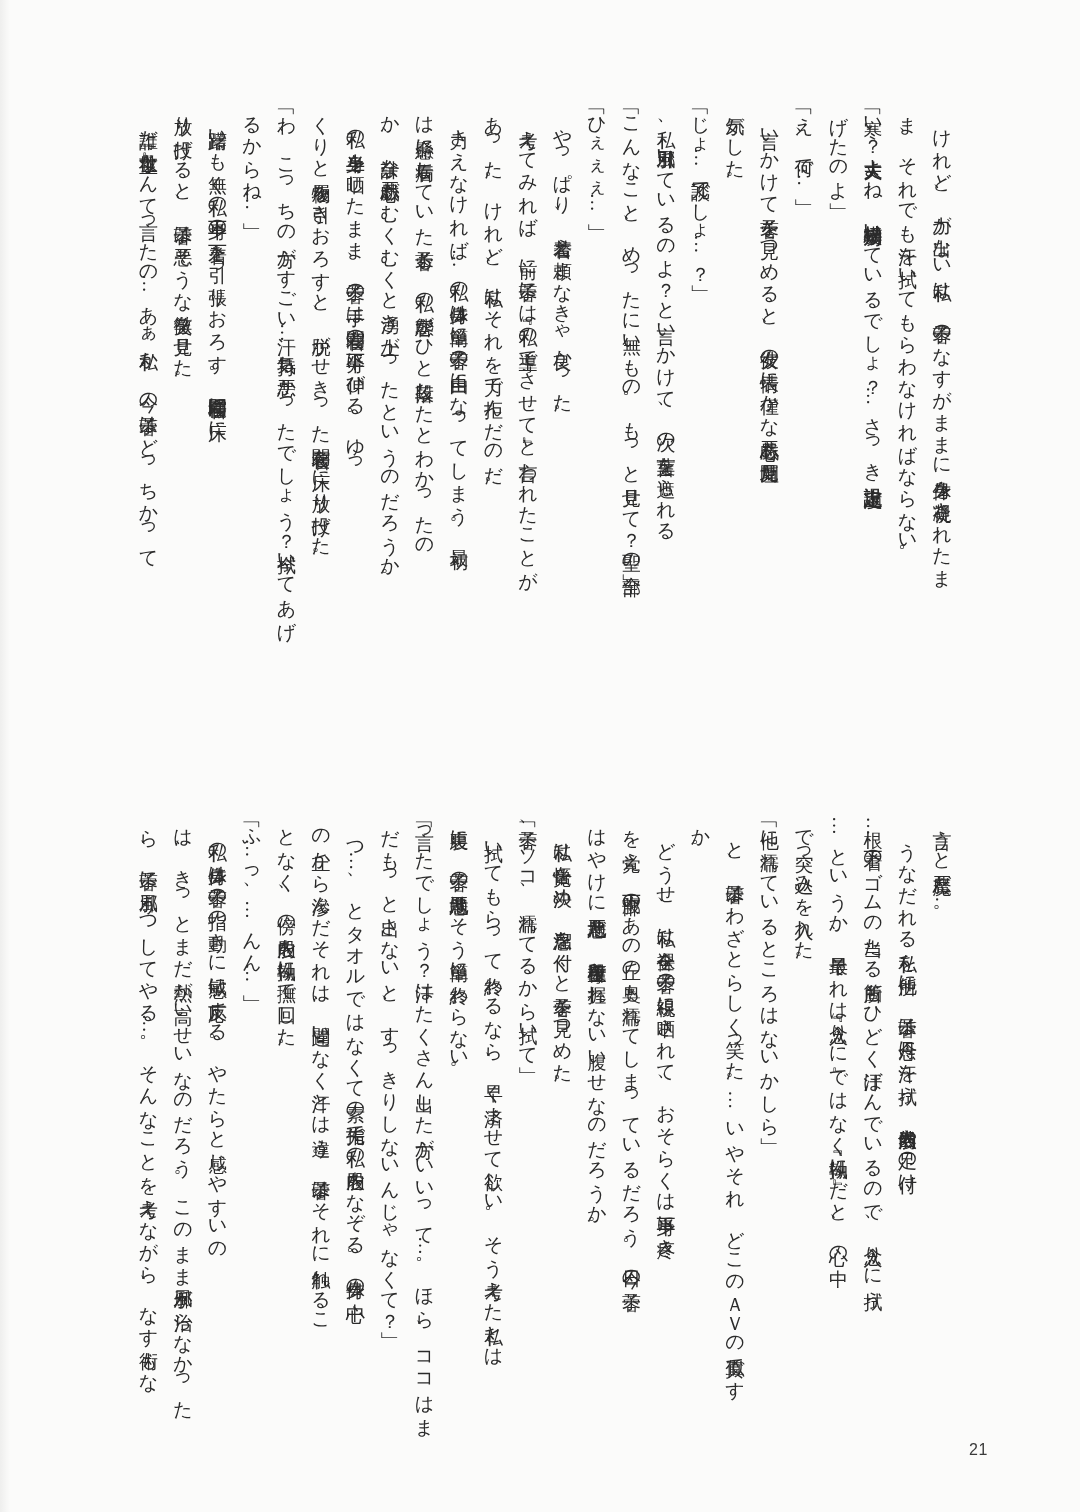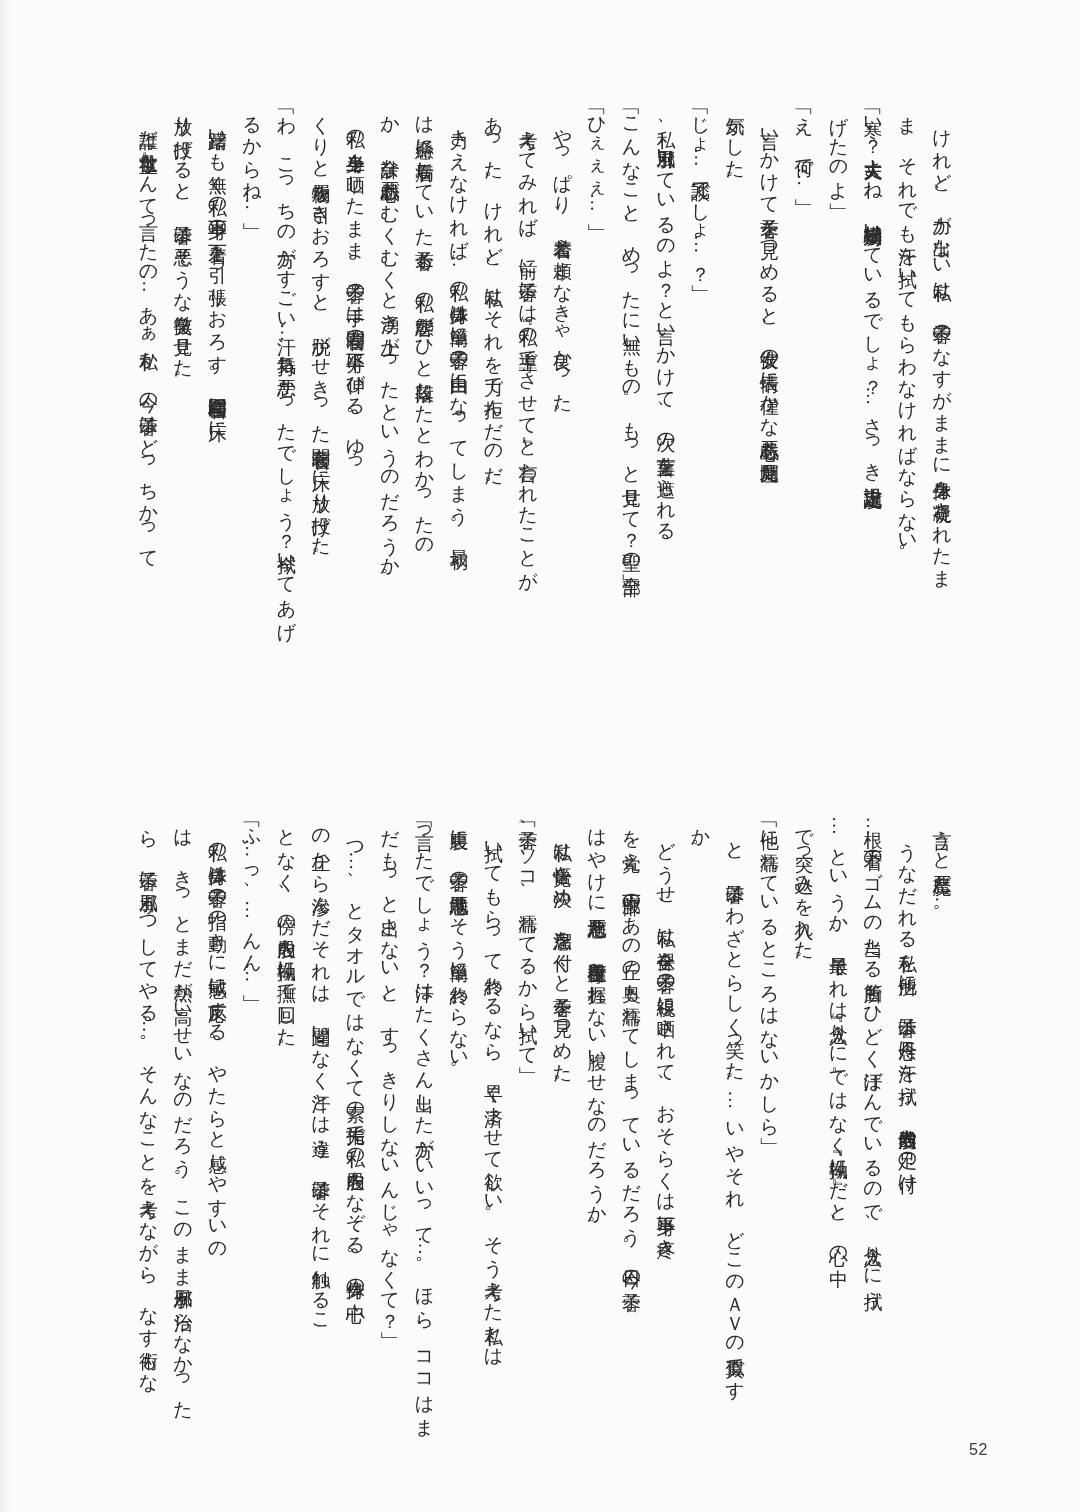--- a/index.html
+++ b/index.html
@@ -111,14 +111,14 @@
       <p class="column">だもっと出さないと、すっきりしないんじゃなくて？」</p>
       <p class="column indent">つ…、とタオルではなくて素の指先で私の内股をなぞる。身体の中心</p>
       <p class="column">の丘から滲んだそれは、間違いなく汗とは違う。蓉子はそれに触れるこ</p>
       <p class="column">となく、傍の内股を執拗に撫で回した。</p>
       <p class="column">「ふ…っ、…んん…」</p>
       <p class="column indent">私の身体は蓉子の指の動きに敏感に反応する。やたらと感じやすいの</p>
       <p class="column">は、きっとまだ熱が高いせいなのだろう。このまま風邪が治らなかった</p>
       <p class="column">ら、蓉子に風邪うつしてやる…。そんなことを考えながら、なす術もな</p>
     </div>
 
-  <div class="page-number">52</div>
+  <div class="page-number">21</div>
 </div>
 
 </body></html>

